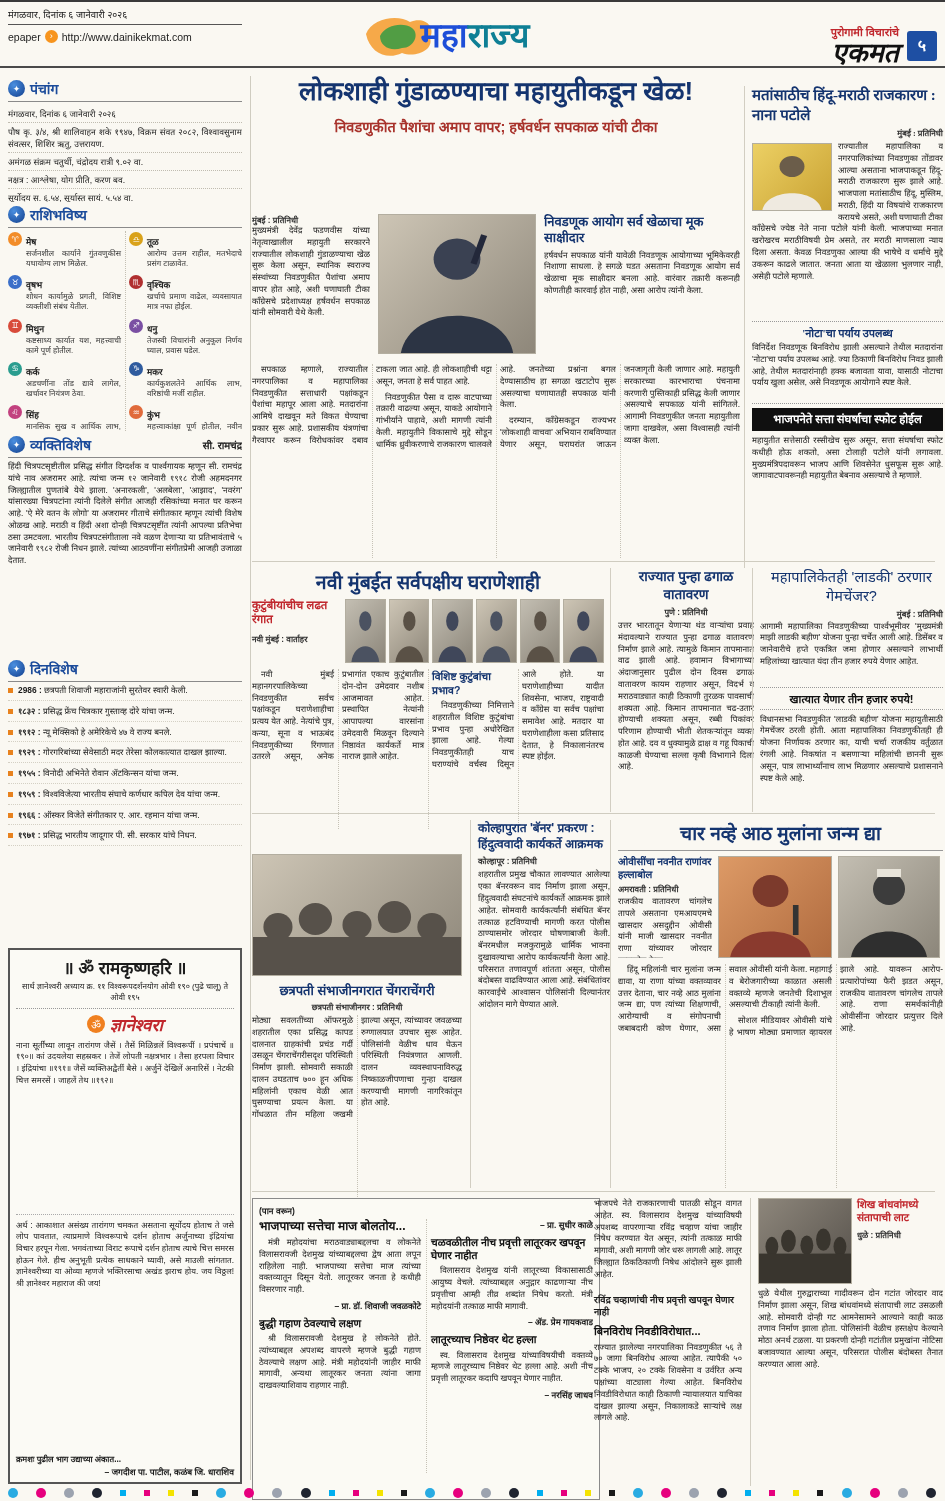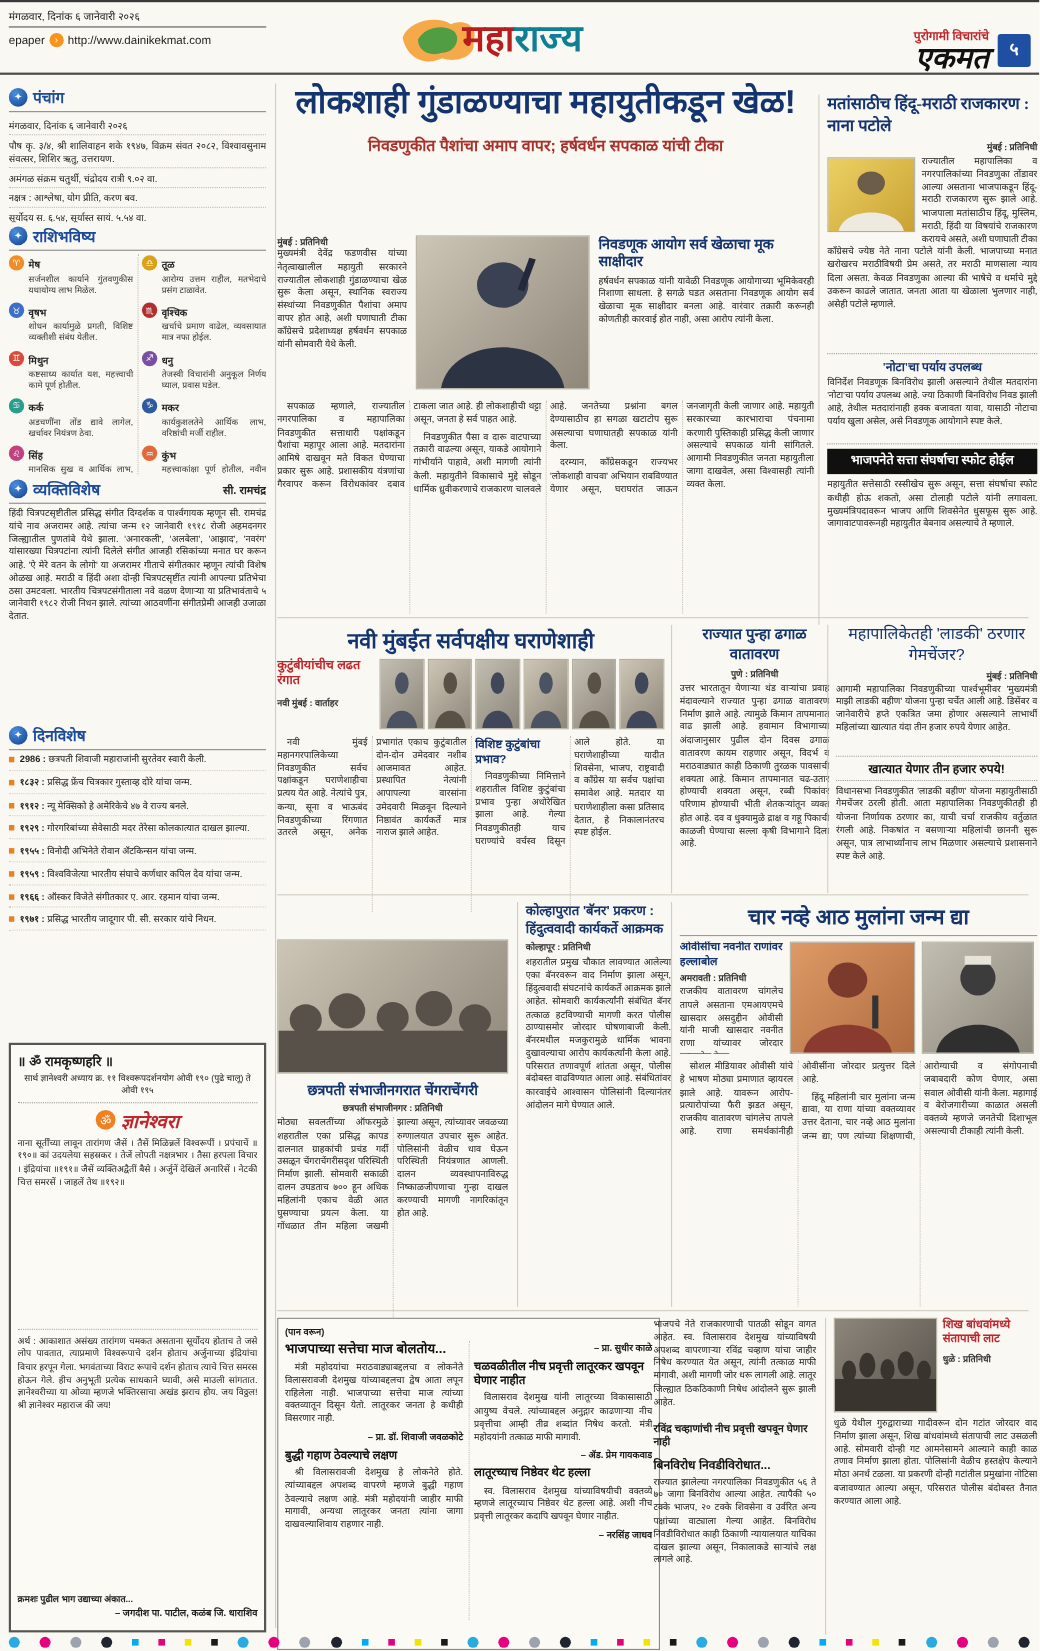--- a/index.html
+++ b/index.html
@@ -14,21 +14,21 @@
   .cols3{column-count:3;column-gap:8px;column-rule:1px dotted #c6c2b6;}
   .cols4{column-count:4;column-gap:8px;column-rule:1px dotted #c6c2b6;}
   .vline{border-left:1px solid #d2cec2;padding-left:7px;}
   .h-rule{height:1px;background:#cfccc0;}
   
   .hdr-date{position:absolute;left:8px;top:6px;width:234px;font-size:9.5px;padding-bottom:3px;border-bottom:1px solid #555;}
   .hdr-epaper{position:absolute;left:8px;top:28px;display:flex;align-items:center;gap:4px;font-size:10.5px;}
   .ep-icon{width:13px;height:13px;border-radius:50%;background:#f7941d;color:#fff;font-size:9px;line-height:13px;text-align:center;display:inline-block;}
   .masthead{position:absolute;left:330px;top:6px;width:290px;height:54px;text-align:center;font-weight:bold;font-size:34px;line-height:54px;}
   .mh-blob{position:absolute;left:28px;top:2px;width:84px;height:50px;z-index:0;}
-  .mh1{position:relative;z-index:1;color:#b91c1c;}
+  .mh1{position:relative;z-index:1;color:#1d4ed8;}
   .mh2{position:relative;z-index:1;color:#0e7f95;}
   .brand{position:absolute;right:8px;top:22px;display:flex;align-items:center;gap:8px;}
   .brand-txt{text-align:right;}
   .brand-tag{font-size:11px;font-weight:bold;color:#c0272d;}
   .brand-name{font-family:"Liberation Serif","DejaVu Serif",serif;font-style:italic;font-weight:bold;font-size:27px;line-height:1.05;color:#111;}
   .page-no{width:30px;height:30px;background:#1e4fa3;color:#fff;font-size:16px;font-weight:bold;text-align:center;line-height:30px;border-radius:3px;}
   .hdr-rule{left:0;top:64px;width:945px;height:2px;background:#4a4a4a;}
   
   .sidebar{left:8px;top:74px;width:234px;height:1404px;border-right:1px solid #cfccc0;padding-right:8px;}
   .side-sec{overflow:hidden;}
@@ -42,31 +42,31 @@
   .z-list{column-count:2;column-gap:8px;column-rule:1px dotted #c4c0b4;}
   .z-item{break-inside:avoid;display:flex;gap:4px;margin-bottom:5px;}
   .z-icon{width:14px;height:14px;border-radius:50%;color:#fff;font-size:8px;display:flex;align-items:center;justify-content:center;flex:0 0 14px;margin-top:1px;}
   .z-name{font-size:8.8px;font-weight:bold;color:#222;}
   .z-text{font-size:7.8px;line-height:1.3;color:#333;display:block;text-align:justify;}
   .v-body{height:190px;}
   .d-item{display:flex;gap:5px;margin-bottom:5px;border-bottom:1px dotted #d4d0c4;padding-bottom:3px;}
   .d-bullet{width:5px;height:5px;background:#e8821e;margin-top:3px;flex:0 0 5px;}
   .d-text{font-size:8.4px;line-height:1.4;text-align:justify;}
   .ad-box{border:2px solid #555;padding:6px;height:520px;overflow:hidden;background:#fbfaf5;}
-  .ad-mantra{font-weight:bold;font-size:12px;margin-bottom:3px;}
+  .ad-mantra{text-align:center;font-weight:bold;font-size:17px;margin-bottom:3px;}
   .ad-sub{text-align:center;font-size:8px;line-height:1.35;border-bottom:1px dotted #999;padding-bottom:4px;margin-bottom:4px;}
   .ad-brand-row{display:flex;align-items:center;justify-content:center;gap:5px;margin:4px 0;}
   .ad-logo{width:18px;height:18px;border-radius:50%;background:#f08020;color:#fff;font-size:11px;display:flex;align-items:center;justify-content:center;}
   .ad-brand{color:#c0272d;font-weight:bold;font-style:italic;font-size:17px;}
   .ad-verse{height:170px;font-size:8.2px;margin-bottom:5px;border-bottom:1px dotted #aaa;padding-bottom:4px;}
   .ad-meaning{height:230px;font-size:8.2px;}
   .ad-note{font-size:8.2px;font-weight:bold;margin-top:3px;}
   .ad-sign{font-size:8.6px;font-weight:bold;text-align:right;margin-top:2px;}
   .lead-head{left:252px;top:74px;width:488px;text-align:center;}
-  .lead-hl{margin:0;font-size:30px;line-height:1.22;color:#14346f;font-weight:bold;}
+  .lead-hl{margin:0;font-size:26px;line-height:1.22;color:#14346f;font-weight:bold;}
   .lead-sub{margin-top:8px;font-size:14.5px;font-weight:bold;color:#a8322b;}
   .lead-art{left:252px;top:212px;width:488px;height:348px;}
   .lead-top{display:flex;gap:8px;height:142px;}
   .lead-c1{width:118px;flex:0 0 118px;overflow:hidden;}
   .lead-ph{width:156px;flex:0 0 156px;height:138px;}
   .lead-right{flex:1;overflow:hidden;}
   .inner-hl{font-size:13px;line-height:1.25;color:#14346f;font-weight:bold;margin-bottom:3px;}
   .lead-body{margin-top:8px;height:194px;}
   .photo{position:relative;overflow:hidden;border:1px solid #b3ae a0;border:1px solid #b3aea0;}
   .photo svg{position:absolute;left:0;top:0;width:100%;height:100%;}
@@ -494,22 +494,22 @@
       </div>
       <div class="photo ch-ph2 ph-gray">
         <svg viewBox="0 0 100 100" preserveAspectRatio="none">
             <circle cx="50" cy="32" r="16" fill="#3c3c3c"></circle>
             <path d="M12 100 C18 66 82 66 88 100 Z" fill="#2f2f2f"></path>
             <rect x="38" y="12" width="24" height="8" fill="#e8e4da"></rect>
           </svg>
       </div>
     </div>
     <div class="ch-body cols3 clip">
+      <p class="sm">हिंदू महिलांनी चार मुलांना जन्म द्यावा, या राणा यांच्या वक्तव्यावर उत्तर देताना, चार नव्हे आठ मुलांना जन्म द्या; पण त्यांच्या शिक्षणाची, आरोग्याची व संगोपनाची जबाबदारी कोण घेणार, असा सवाल ओवीसी यांनी केला. महागाई व बेरोजगारीच्या काळात असली वक्तव्ये म्हणजे जनतेची दिशाभूल असल्याची टीकाही त्यांनी केली.</p>
       <p class="sm">सोशल मीडियावर ओवीसी यांचे हे भाषण मोठ्या प्रमाणात व्हायरल झाले आहे. यावरून आरोप-प्रत्यारोपांच्या फैरी झडत असून, राजकीय वातावरण चांगलेच तापले आहे. राणा समर्थकांनीही ओवीसींना जोरदार प्रत्युत्तर दिले आहे.</p>
-      <p class="sm">हिंदू महिलांनी चार मुलांना जन्म द्यावा, या राणा यांच्या वक्तव्यावर उत्तर देताना, चार नव्हे आठ मुलांना जन्म द्या; पण त्यांच्या शिक्षणाची, आरोग्याची व संगोपनाची जबाबदारी कोण घेणार, असा सवाल ओवीसी यांनी केला. महागाई व बेरोजगारीच्या काळात असली वक्तव्ये म्हणजे जनतेची दिशाभूल असल्याची टीकाही त्यांनी केली.</p>
     </div>
   </section>
 
   <div class="abs h-rule" style="left:252px;top:1189px;width:683px;"></div>
 
   <section class="abs react">
     <div class="react-note">(पान वरून)</div>
     <div class="react-cols">
       <div class="r-h">भाजपाच्या सत्तेचा माज बोलतोय...</div>
       <p class="sm">मंत्री महोदयांचा मराठवाड्याबद्दलचा व लोकनेते विलासरावजी देशमुख यांच्याबद्दलचा द्वेष आता लपून राहिलेला नाही. भाजपाच्या सत्तेचा माज त्यांच्या वक्तव्यातून दिसून येतो. लातूरकर जनता हे कधीही विसरणार नाही.</p>

